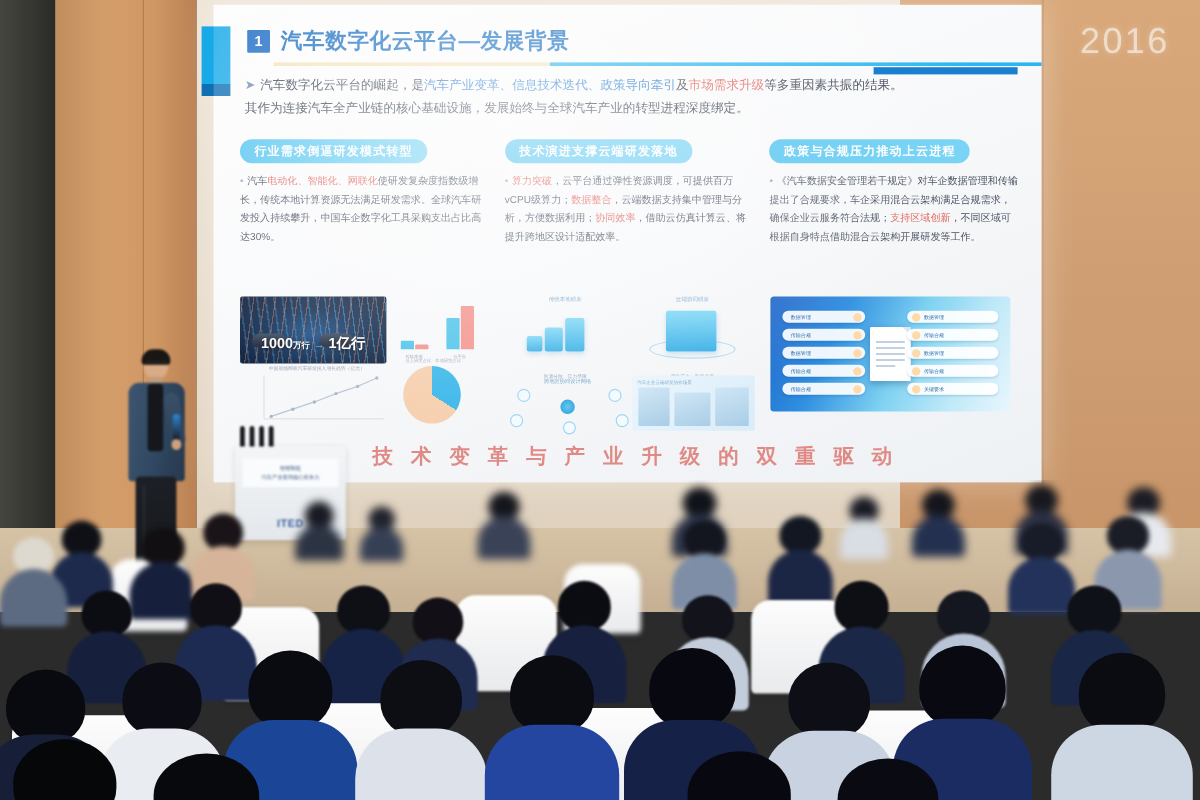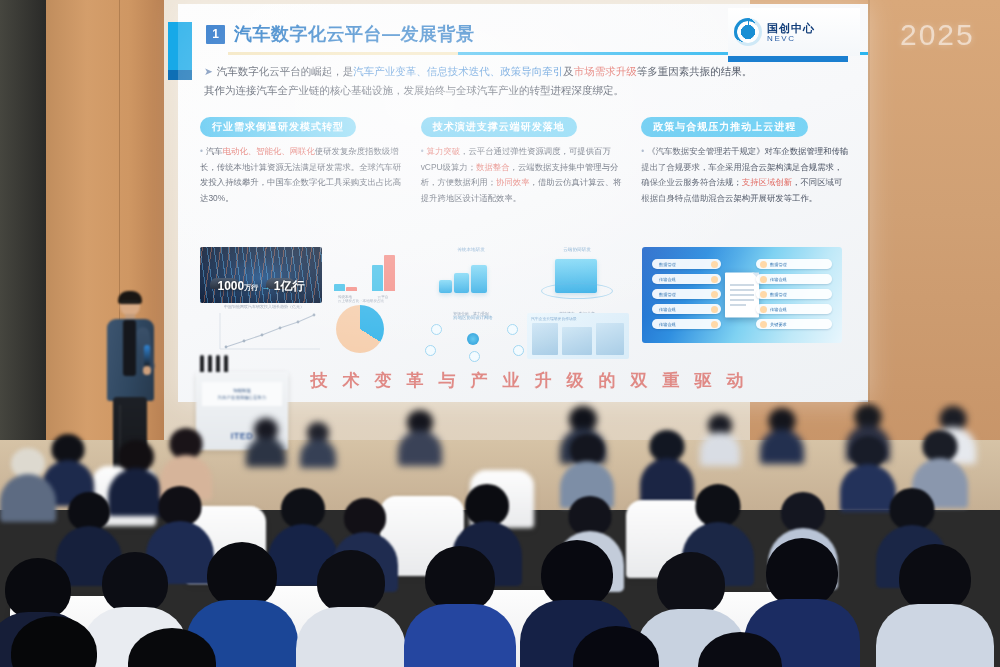--- a/index.html
+++ b/index.html
@@ -182,21 +182,21 @@
 
   <div class="room">
     <div class="wall-dark2"></div>
     <div class="pillar"></div>
     <div class="wall-right"></div>
     <div class="wall-tan-right"></div>
     <div class="wall-seam" style="left:868px"></div>
     <div class="floor"></div>
   </div>
 
-  <div class="year">2025</div>
+  <div class="year">2016</div>
 
   <div class="screen">
     <div class="slide-accent"></div>
     <div class="slide-accent2"></div>
 
     <div class="title-row">
       <div class="num-badge">1</div>
       <div class="slide-title">汽车数字化云平台—发展背景</div>
     </div>
     <div class="title-rule"></div>
@@ -368,27 +368,20 @@
       <span class="ch">的</span>
       <span class="ch">双</span>
       <span class="ch">重</span>
       <span class="ch">驱</span>
       <span class="ch">动</span>
     </div>
 
     <div class="screen-glow"></div>
   </div>
 
-  <div class="logo-box">
-    <div class="logo-mark"></div>
-    <div>
-      <div class="logo-cn">国创中心</div>
-      <div class="logo-en">NEVC</div>
-    </div>
-  </div>
   <div class="logo-under"></div>
 
   <div class="presenter blur1">
     <div class="p-head"></div>
     <div class="p-hair"></div>
     <div class="p-glass"></div>
     <div class="p-neck"></div>
     <div class="p-body"></div>
     <div class="p-shirt"></div>
     <div class="p-arm"></div>

